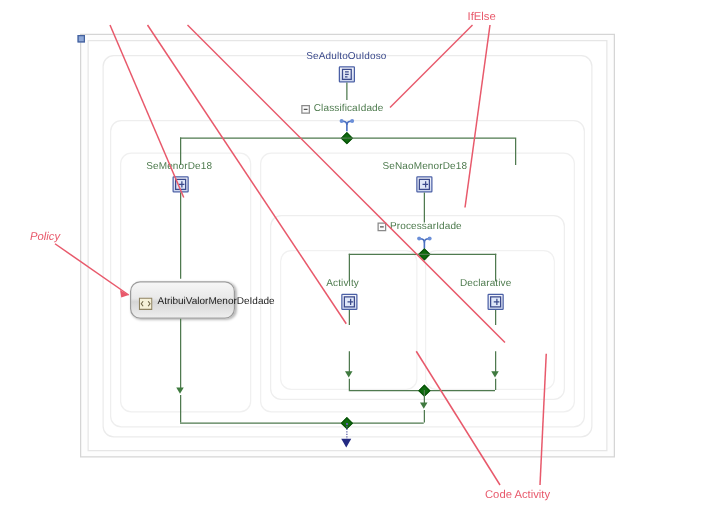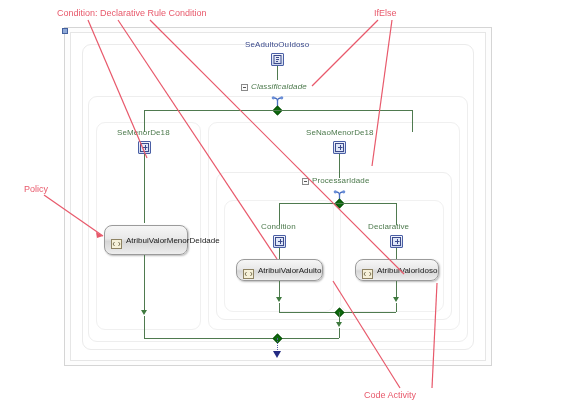--- a/index.html
+++ b/index.html
@@ -158,21 +158,21 @@
   <div class="ico ico-sq" style="left:271px;top:53px;">
     <svg width="11" height="11" viewBox="0 0 11 11">
       <rect x="2" y="1.5" width="7" height="8" fill="none" stroke="#3b4a8c" stroke-width="1"></rect>
       <path d="M4 3.5h3M4 5.5h3M4 7.5h2" stroke="#3b4a8c" stroke-width="1"></path>
     </svg>
   </div>
 
   <div class="ln ln-v" style="left:277px;top:66px;height:14px;"></div>
 
   <div class="collapser" style="left:241px;top:84px;"></div>
-  <div class="lbl lbl-green" style="left:251px;top:82px;font-style:italic;">ClassificaIdade</div>
+  <div class="lbl lbl-green" style="left:251px;top:82px;">ClassificaIdade</div>
   <div class="ico" style="left:270px;top:93px;">
     <svg width="15" height="11" viewBox="0 0 15 11">
       <path d="M7.5 10 L7.5 5 Q7.5 2 4 2" fill="none" stroke="#4a6fc0" stroke-width="1.3"></path>
       <path d="M7.5 5 Q7.5 2 11 2" fill="none" stroke="#4a6fc0" stroke-width="1.3"></path>
       <circle cx="3.3" cy="1.8" r="1.6" fill="#6b8fd8"></circle>
       <circle cx="11.7" cy="1.8" r="1.6" fill="#6b8fd8"></circle>
     </svg>
   </div>
 
   <div class="diamond" style="left:274px;top:107px;"></div>
@@ -209,21 +209,21 @@
       <circle cx="11.7" cy="1.8" r="1.6" fill="#6b8fd8"></circle>
     </svg>
   </div>
 
   <div class="diamond" style="left:336px;top:200px;"></div>
   <div class="ln ln-h" style="left:279px;top:203px;width:61px;"></div>
   <div class="ln ln-h" style="left:340px;top:203px;width:57px;"></div>
   <div class="ln ln-v" style="left:279px;top:203px;height:22px;"></div>
   <div class="ln ln-v" style="left:396px;top:203px;height:22px;"></div>
 
-  <div class="lbl lbl-green" style="left:261px;top:222px;">Condition</div>
+  <div class="lbl lbl-green" style="left:261px;top:222px;">Activity</div>
   <div class="ico ico-sq" style="left:273px;top:235px;">
     <svg width="11" height="11" viewBox="0 0 11 11">
       <rect x="1.5" y="1.5" width="8" height="8" fill="#dfe7f8" stroke="#3b4a8c" stroke-width="1"></rect>
       <path d="M6.5 3v5M4 5.5h4.5" stroke="#3b4a8c" stroke-width="1"></path>
     </svg>
   </div>
   <div class="ln ln-v" style="left:279px;top:248px;height:12px;"></div>
 
   <div class="lbl lbl-green" style="left:368px;top:222px;">Declarative</div>
   <div class="ico ico-sq" style="left:390px;top:235px;">
@@ -239,41 +239,23 @@
       <svg width="11" height="10" viewBox="0 0 11 10">
         <rect x="0.5" y="0.5" width="10" height="9" fill="#f6f1d9" stroke="#8e8363" stroke-width="1"></rect>
         <path d="M3.5 3 L2 5 L3.5 7 M7.5 3 L9 5 L7.5 7" fill="none" stroke="#6e6547" stroke-width="0.9"></path>
       </svg>
     </span>
     <span class="act-txt" style="white-space:normal;width:62px;">AtribuiValorMenorDeIdade</span>
   </div>
   <div class="ln ln-v" style="left:144px;top:255px;height:57px;"></div>
   <div class="arrow-d" style="left:141px;top:310px;"></div>
 
-  <div class="act" style="left:236px;top:259px;width:87px;height:22px;">
-    <span class="act-icon">
-      <svg width="11" height="10" viewBox="0 0 11 10">
-        <rect x="0.5" y="0.5" width="10" height="9" fill="#f6f1d9" stroke="#8e8363" stroke-width="1"></rect>
-        <path d="M3.5 3 L2 5 L3.5 7 M7.5 3 L9 5 L7.5 7" fill="none" stroke="#6e6547" stroke-width="0.9"></path>
-      </svg>
-    </span>
-    <span class="act-txt">AtribuiValorAdulto</span>
-  </div>
   <div class="ln ln-v" style="left:279px;top:281px;height:18px;"></div>
   <div class="arrow-d" style="left:276px;top:297px;"></div>
 
-  <div class="act" style="left:355px;top:259px;width:84px;height:22px;">
-    <span class="act-icon">
-      <svg width="11" height="10" viewBox="0 0 11 10">
-        <rect x="0.5" y="0.5" width="10" height="9" fill="#f6f1d9" stroke="#8e8363" stroke-width="1"></rect>
-        <path d="M3.5 3 L2 5 L3.5 7 M7.5 3 L9 5 L7.5 7" fill="none" stroke="#6e6547" stroke-width="0.9"></path>
-      </svg>
-    </span>
-    <span class="act-txt">AtribuiValorIdoso</span>
-  </div>
   <div class="ln ln-v" style="left:396px;top:281px;height:18px;"></div>
   <div class="arrow-d" style="left:393px;top:297px;"></div>
 
   <div class="ln ln-v" style="left:279px;top:303px;height:9px;"></div>
   <div class="ln ln-v" style="left:396px;top:303px;height:9px;"></div>
   <div class="ln ln-h" style="left:279px;top:312px;width:117px;"></div>
   <div class="diamond" style="left:336px;top:309px;"></div>
   <div class="ln ln-v" style="left:339px;top:312px;height:12px;"></div>
   <div class="arrow-d" style="left:336px;top:322px;"></div>
 
@@ -293,18 +275,17 @@
     <line x1="378" y1="20" x2="312" y2="86" stroke="#e8596b" stroke-width="1.2"></line>
     <line x1="392" y1="20" x2="372" y2="166" stroke="#e8596b" stroke-width="1.2"></line>
 
     <line x1="44" y1="195" x2="103" y2="236" stroke="#e8596b" stroke-width="1.2"></line>
     <polygon points="103,236 96,232 97,238" fill="#e8596b"></polygon>
 
     <line x1="400" y1="388" x2="333" y2="281" stroke="#e8596b" stroke-width="1.2"></line>
     <line x1="432" y1="388" x2="437" y2="283" stroke="#e8596b" stroke-width="1.2"></line>
   </svg>
 
-  <div class="anno" style="left:57px;top:8px;">Condition: Declarative Rule Condition</div>
   <div class="anno" style="left:374px;top:8px;">IfElse</div>
-  <div class="anno" style="left:24px;top:184px;">Policy</div>
-  <div class="anno" style="left:364px;top:390px;">Code Activity</div>
+  <div class="anno" style="left:24px;top:184px;font-style:italic;">Policy</div>
+  <div class="anno" style="left:388px;top:390px;">Code Activity</div>
 
 </div>
 
 </body></html>

